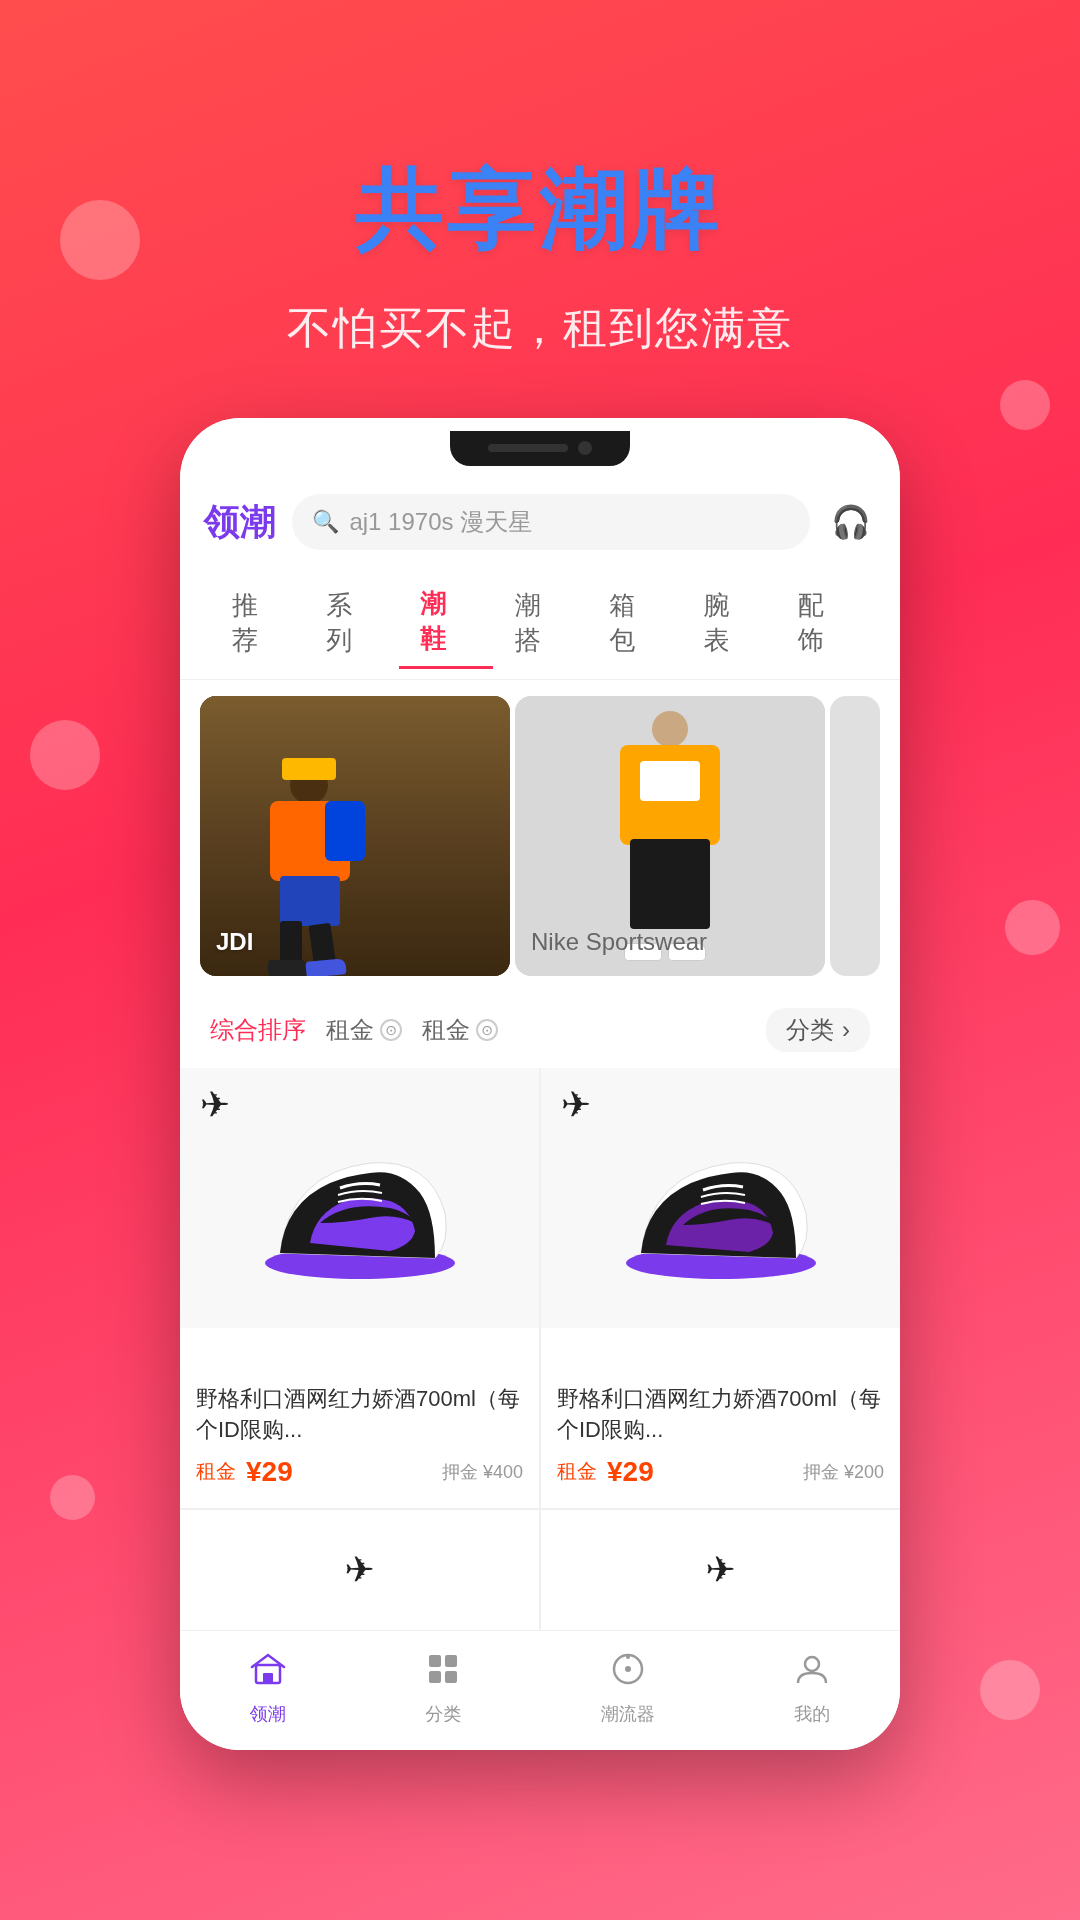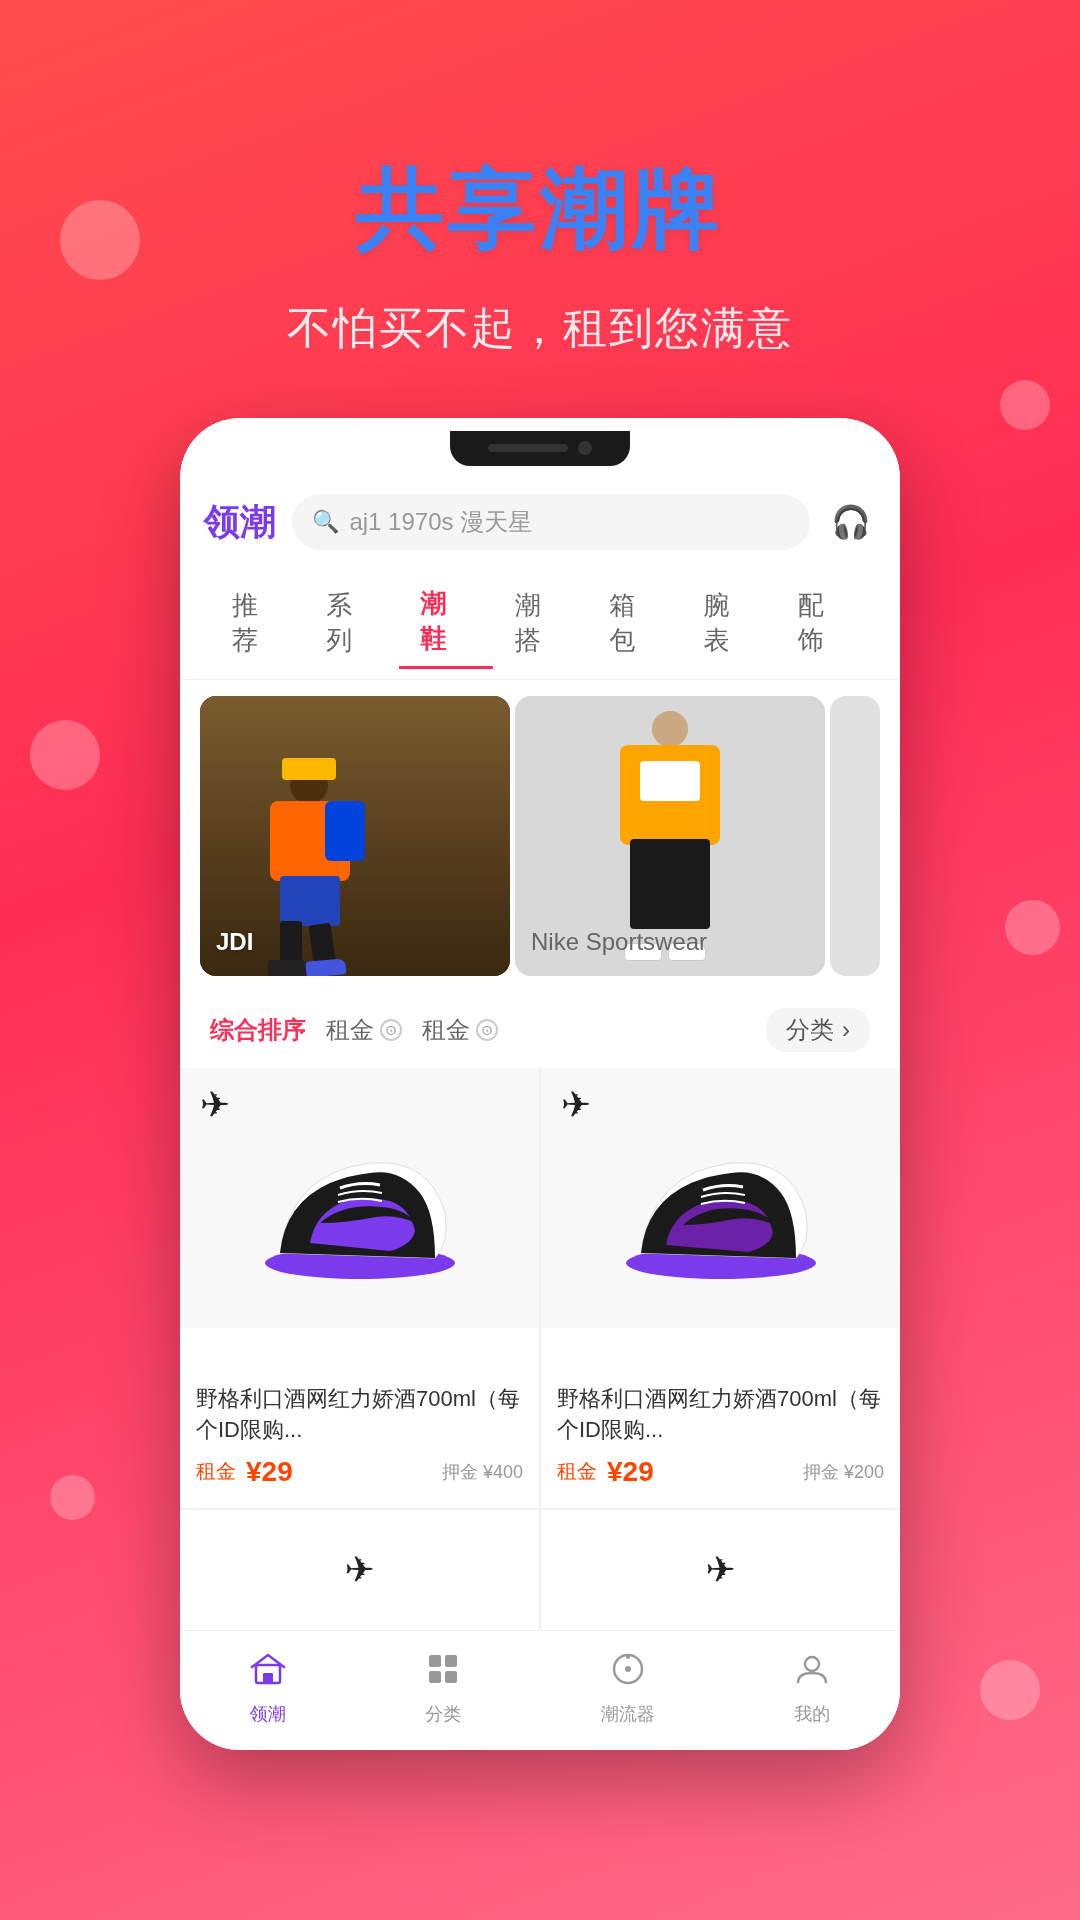--- a/index.html
+++ b/index.html
@@ -209,21 +209,21 @@
     .sort-bar {
       background: white;
       display: flex;
       align-items: center;
       padding: 16px 30px;
       gap: 20px;
     }
     .sort-btn {
       font-size: 24px;
       color: #ff2d55;
-      font-weight: 700;
+      font-weight: 400;
     }
     .sort-btn-gray {
       display: flex;
       align-items: center;
       gap: 6px;
       font-size: 24px;
       color: #666;
     }
     .sort-arrow {
       width: 22px;

